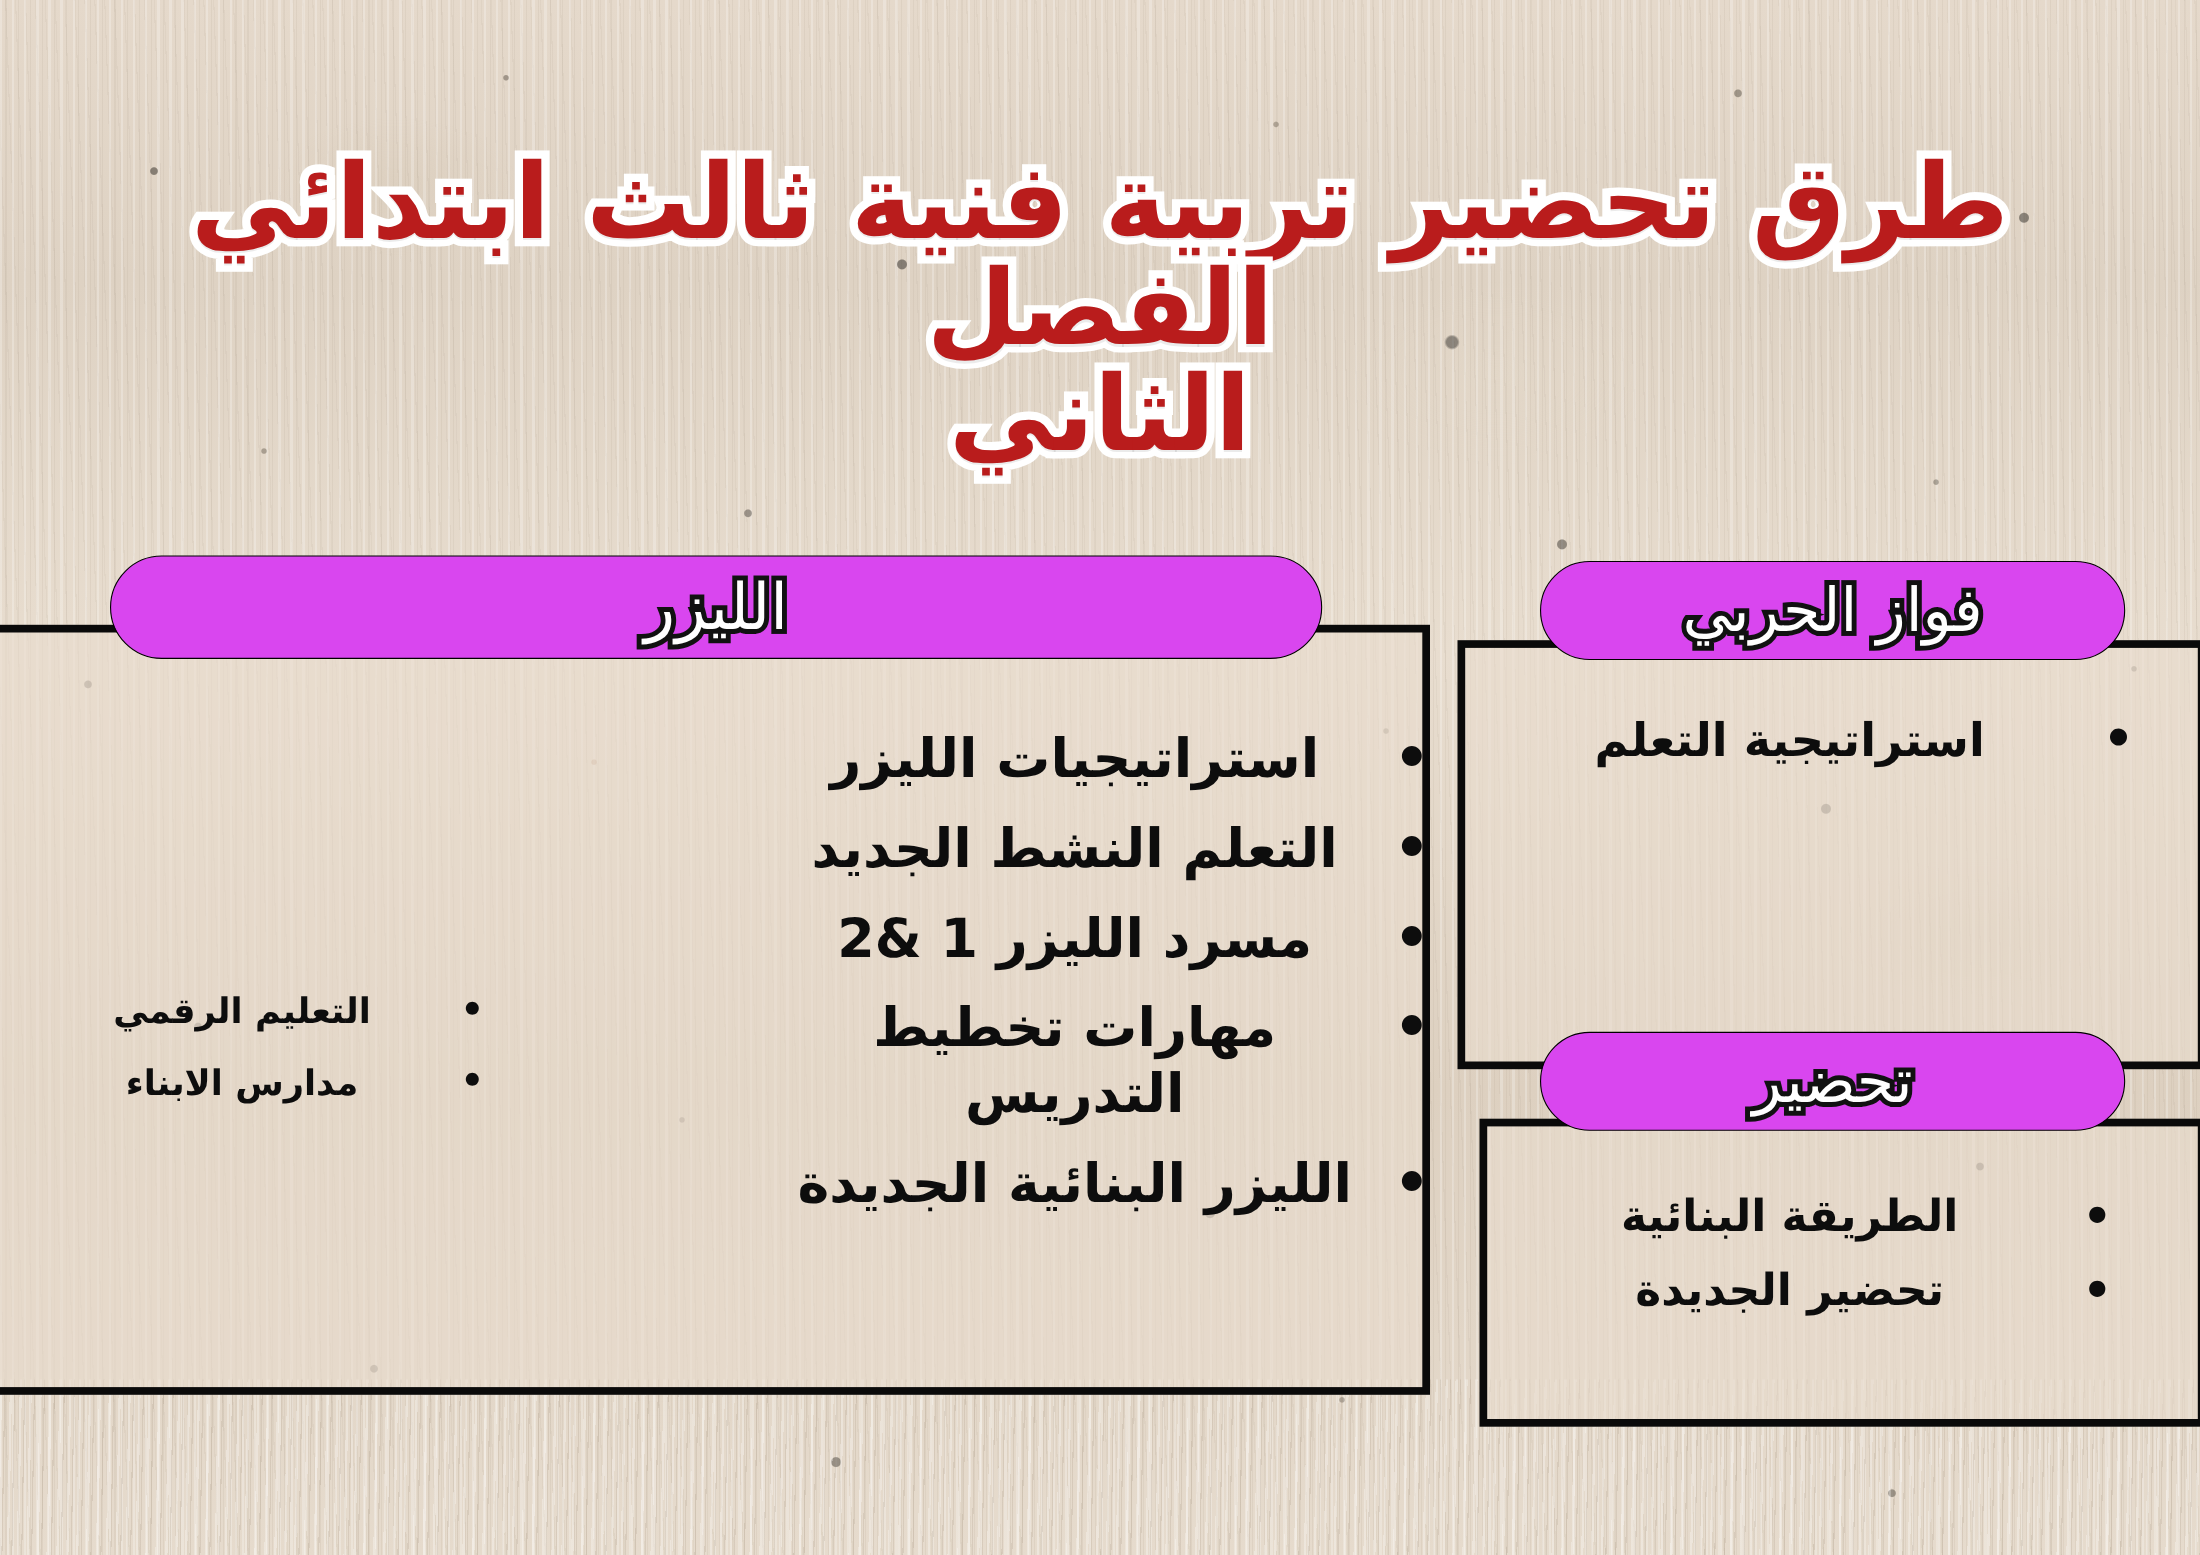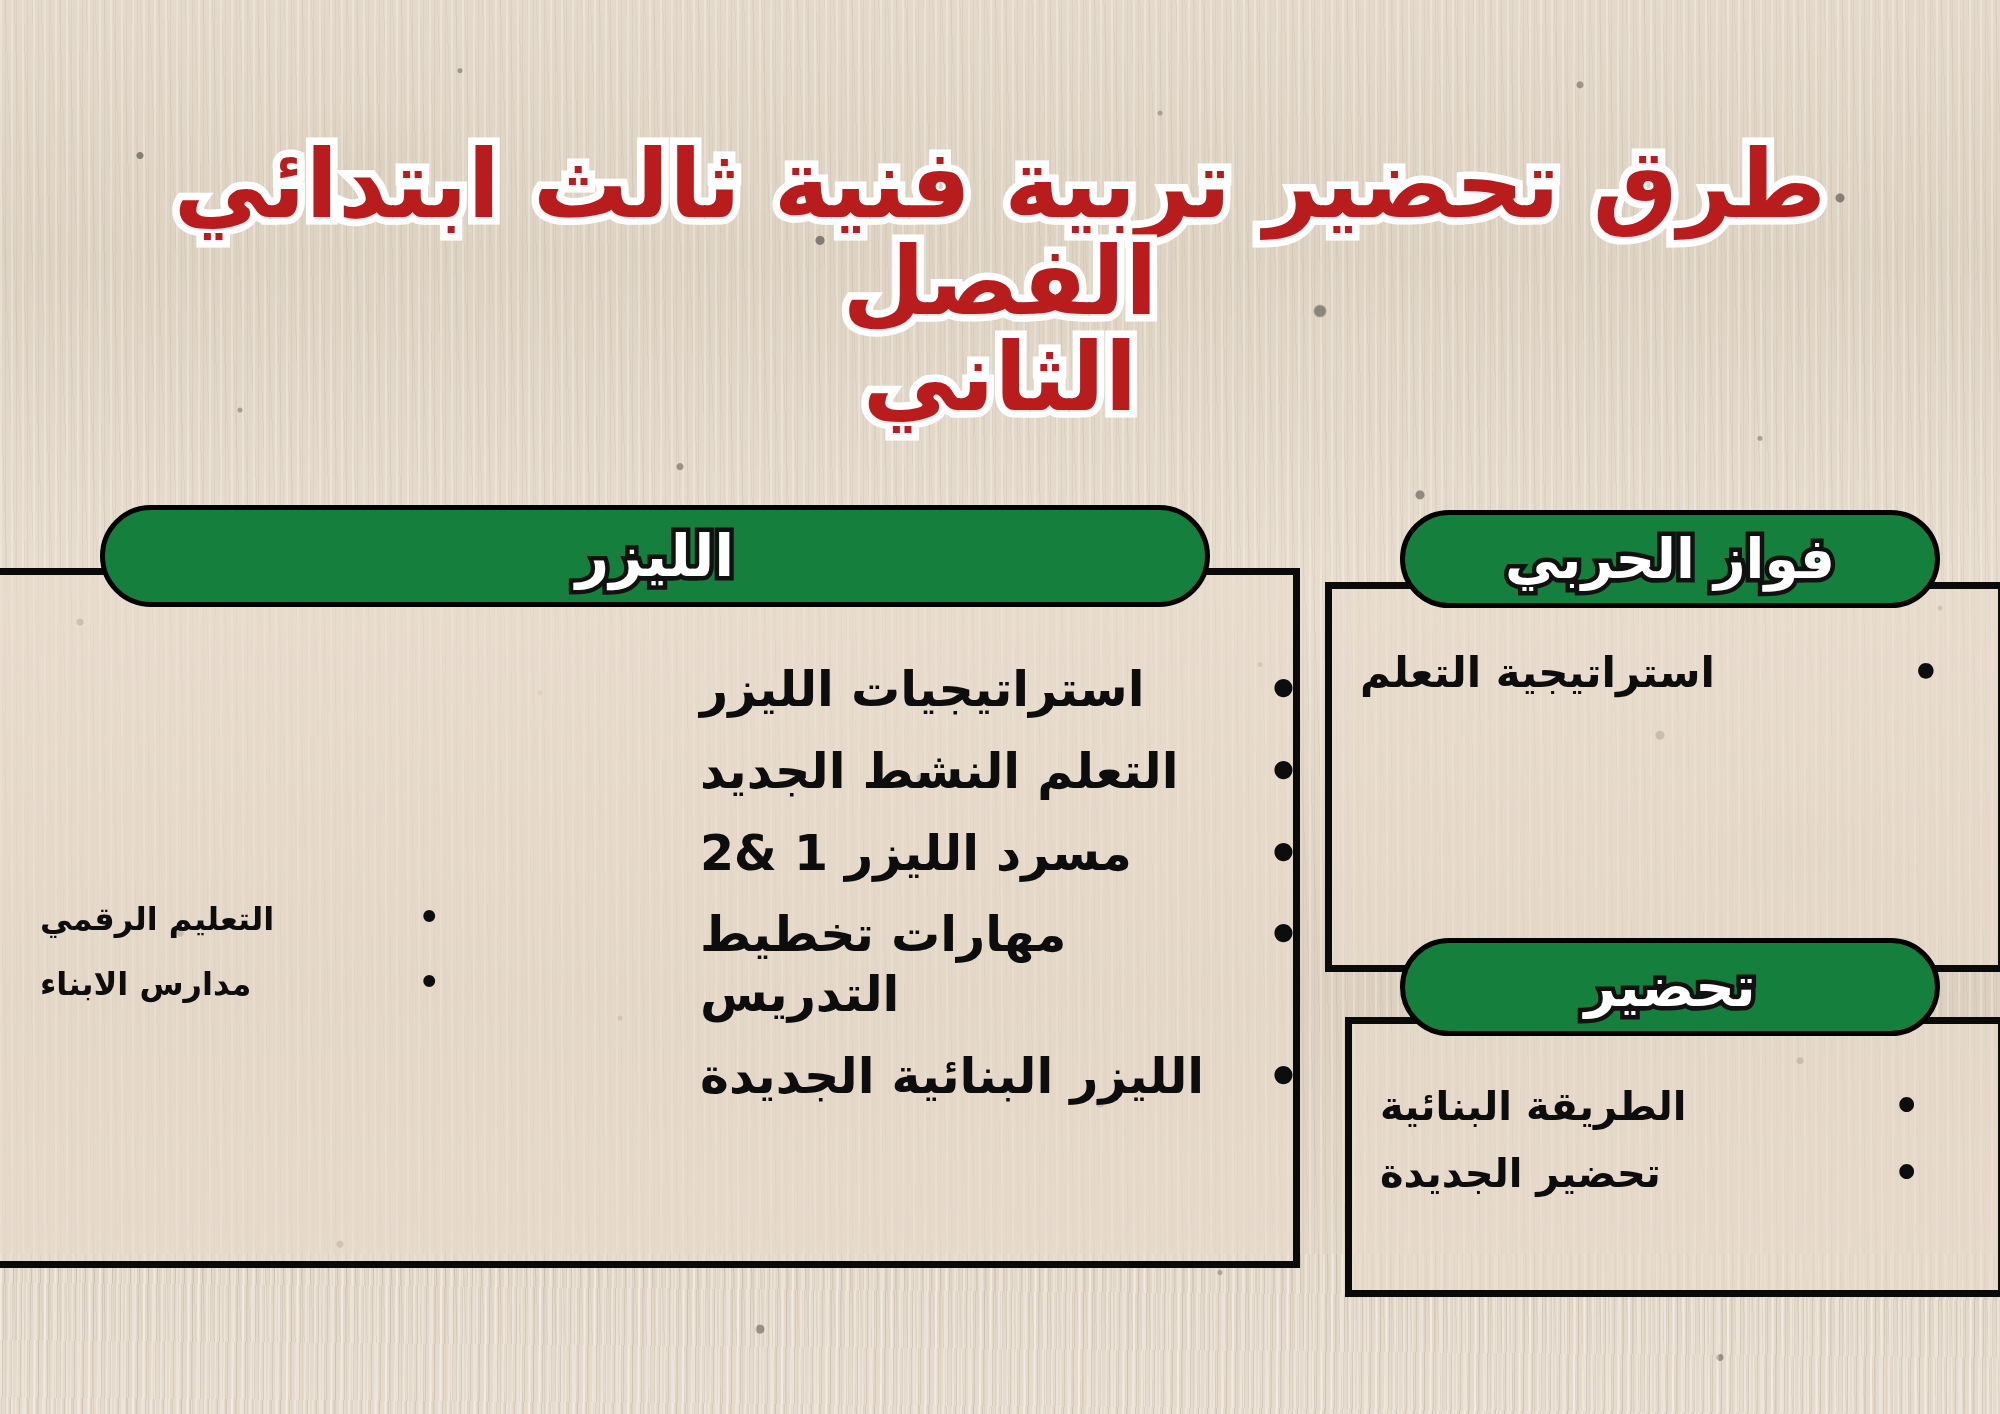--- a/index.html
+++ b/index.html
@@ -85,25 +85,25 @@
 
   
   .panel{position:absolute;z-index:3;}
   .panel .body{
     position:absolute;inset:0;
     border:7px solid #0a0a0a;
     background:rgba(232,219,205,.62);
   }
   .pill{
     position:absolute;z-index:6;
-    background:#15803d;
-    border:5px solid #000000;
+    background:#d946ef;
+    border:1px solid #000000;
     border-radius:999px;
     display:flex;align-items:center;justify-content:center;
-    color:#fff;font-weight:bold;
+    color:#fff;font-weight:normal;
     text-align:center;
   }
   .pill span{
     -webkit-text-stroke:9px #111;
     paint-order:stroke fill;
     color:#fff;
     line-height:1;
     display:inline-block;
   }
 
@@ -114,21 +114,21 @@
   
   #panel-fawaz{left:1325px;top:582px;width:680px;height:390px;}
   #pill-fawaz{left:1400px;top:510px;width:530px;height:88px;font-size:55px;}
 
   #panel-wasael{left:1345px;top:1017px;width:660px;height:280px;}
   #pill-wasael{left:1400px;top:938px;width:530px;height:88px;font-size:55px;}
 
   
   ul.items{
     position:absolute;z-index:7;margin:0;padding:0;list-style:none;
-    direction:rtl;text-align:left;
+    direction:rtl;text-align:center;
   }
   ul.items li{
     position:relative;
     font-weight:bold;color:#0d0d0d;
     padding-right:46px;
     margin:0 0 16px 0;
     line-height:1.22;
   }
   ul.items li::before{
     content:"\2022";

